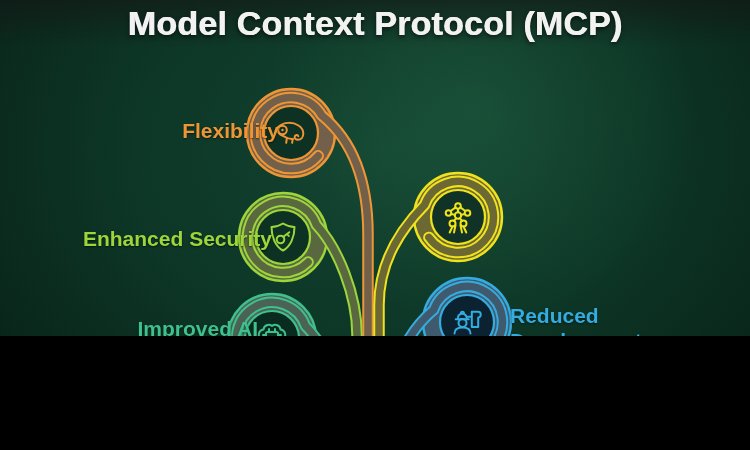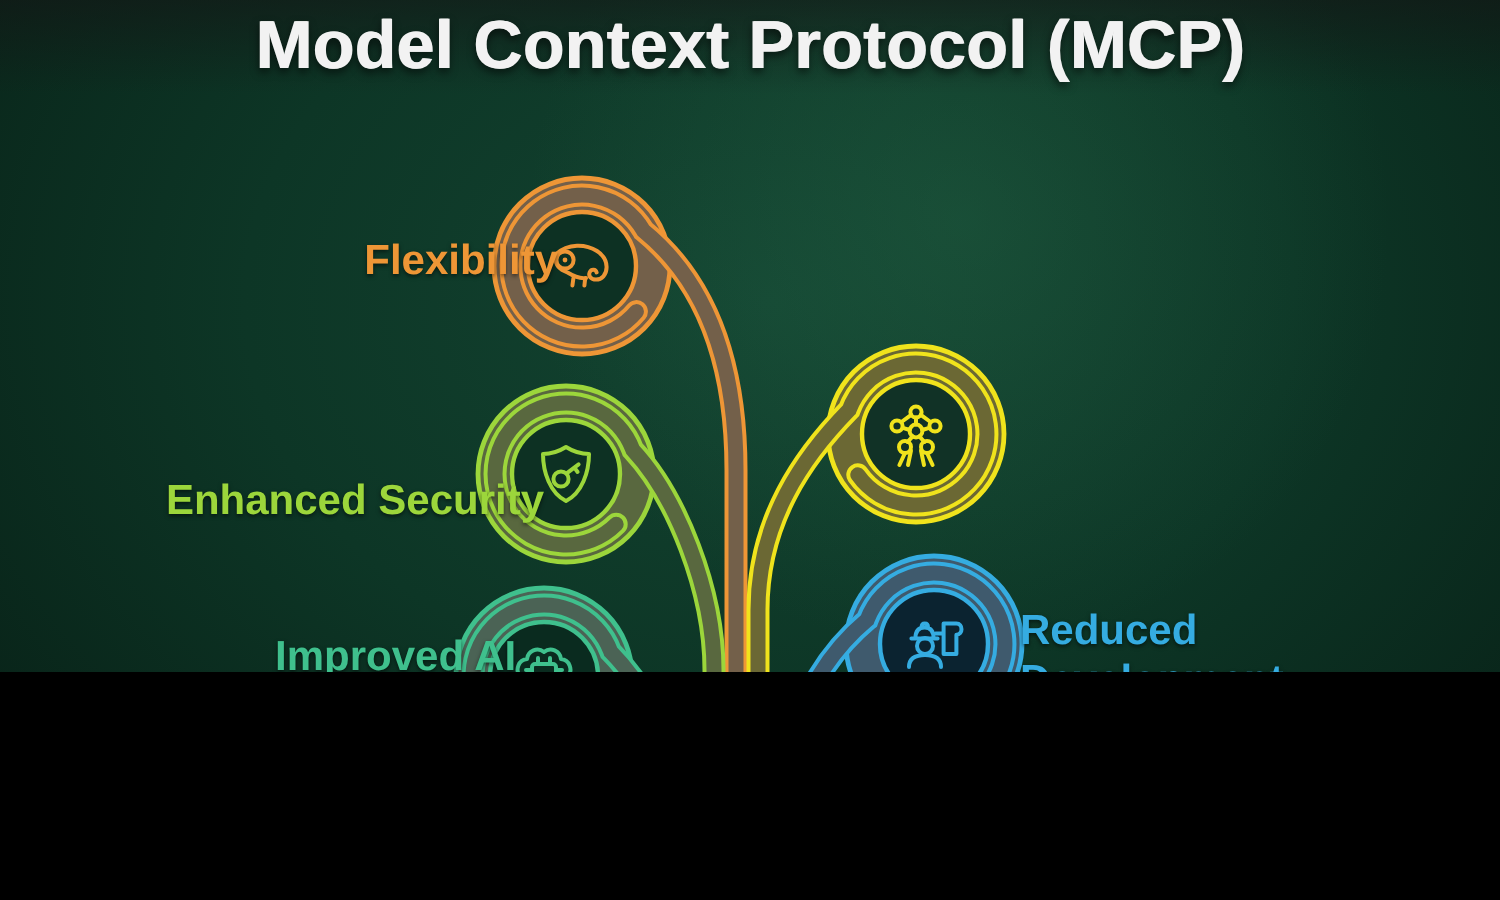--- a/index.html
+++ b/index.html
@@ -17,21 +17,21 @@
     position:absolute;top:4px;left:0;width:750px;text-align:center;
     font-size:34px;font-weight:700;letter-spacing:0.2px;color:#f2f2f2;
     text-shadow:0.6px 0 0 #f2f2f2, 0 2px 4px rgba(0,0,0,0.6);
   }
   #tree{position:absolute;top:0;left:0;}
   .label{
     position:absolute;font-size:21px;font-weight:700;line-height:25px;
     white-space:pre-line;text-shadow:0 1px 2px rgba(0,0,0,0.55);
   }
   .lbl-flexibility{right:507px;top:118px;color:#ee9636;text-align:right;}
-  .lbl-security{right:514px;top:226px;color:#9cd63b;text-align:right;margin-top:12px;}
+  .lbl-security{right:514px;top:226px;color:#9cd63b;text-align:right;}
   .lbl-improved{right:524px;top:316px;color:#3fc08d;text-align:center;}
   .lbl-scalability{left:506px;top:210px;color:#f0e31c;}
   .lbl-reduced{left:510px;top:285px;color:#35ace1;margin-top:18px;}
 </style>
 </head>
 <body>
 
 <div id="stage">
 
   <svg id="tree" width="750" height="450" viewBox="0 0 750 450">

